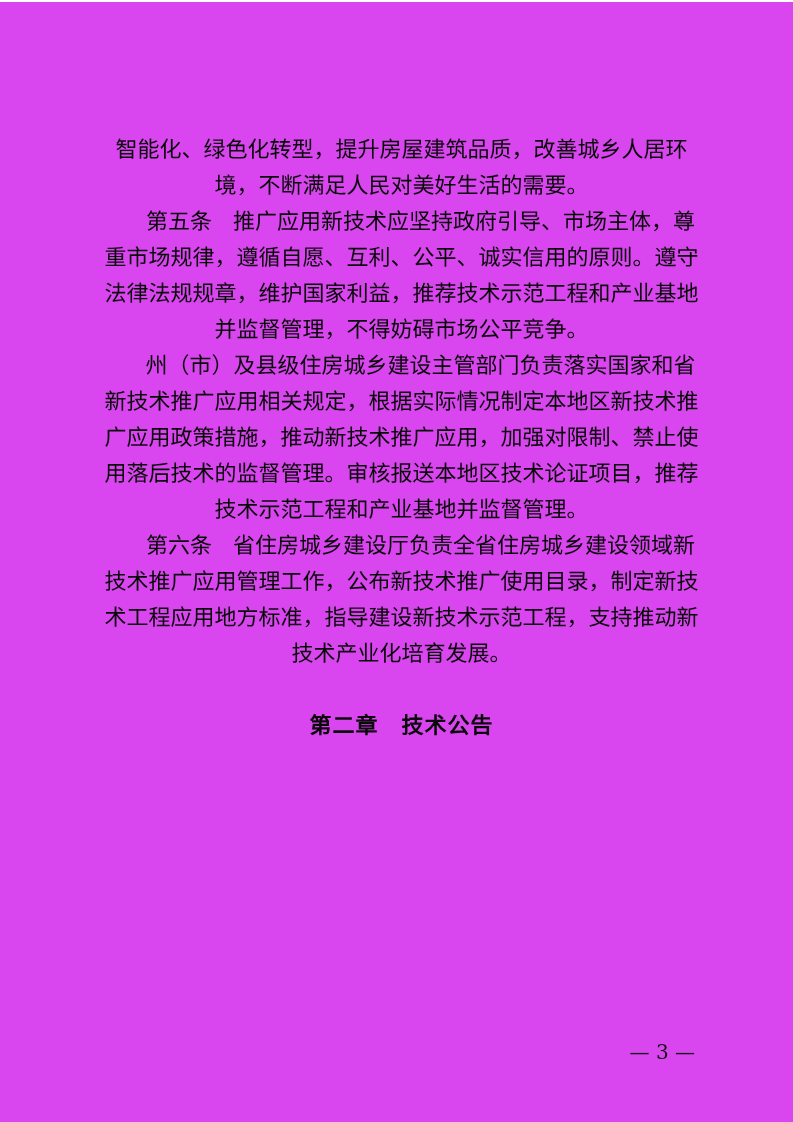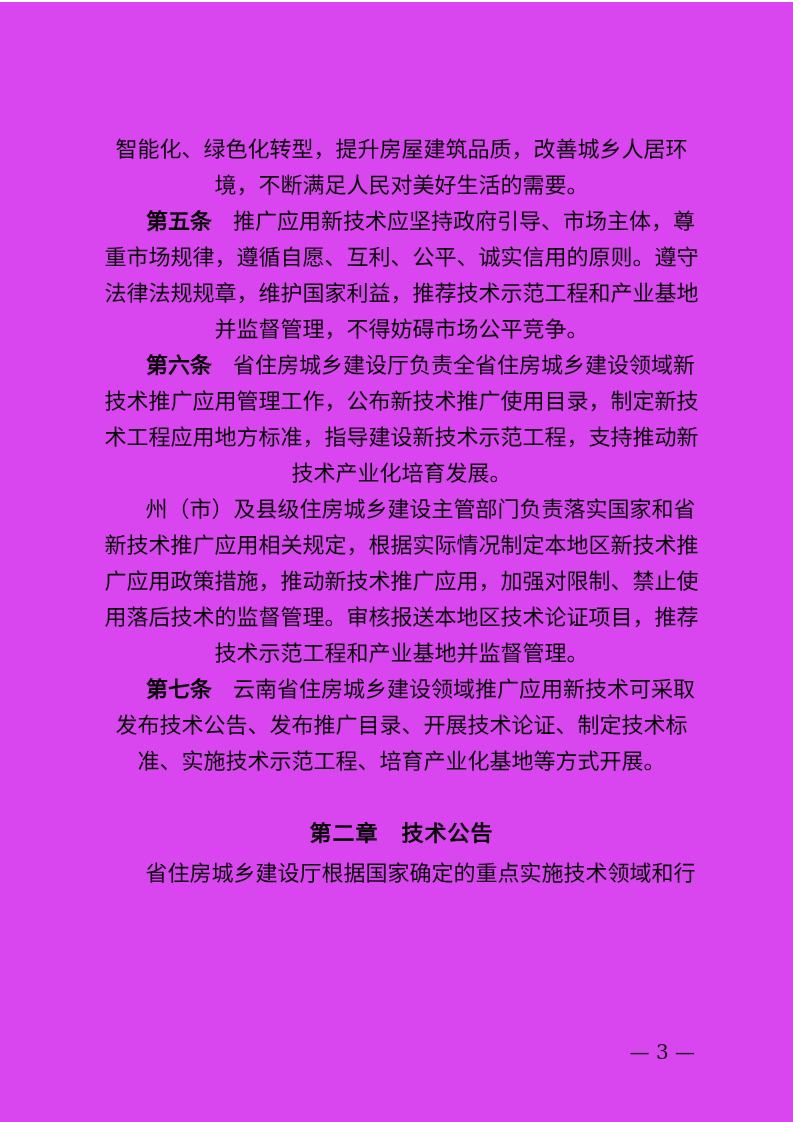--- a/index.html
+++ b/index.html
@@ -33,21 +33,21 @@
     padding: 0;
     text-align: center;
   }
   .para-continuation {
     text-indent: 0;
   }
   .para-indent {
     text-indent: 38px;
   }
   .article-label {
-    font-weight: 700;
+    font-weight: 400;
     padding-right: 0.95em;
   }
   .chapter-heading {
     text-align: center;
     text-indent: 0 !important;
     font-weight: 700;
     margin-top: 36px !important;
     margin-bottom: 4px !important;
     letter-spacing: 1px;
   }
@@ -69,22 +69,20 @@
     white-space: pre;
   }
 </style>
 </head>
 <body>
 
 <div class="page">
   <main class="doc-body" id="doc-body">
       <p class="para-continuation">智能化、绿色化转型，提升房屋建筑品质，改善城乡人居环境，不断满足人民对美好生活的需要。</p>
       <p class="para-indent"><span class="article-label">第五条</span><span>推广应用新技术应坚持政府引导、市场主体，尊重市场规律，遵循自愿、互利、公平、诚实信用的原则。遵守法律法规规章，维护国家利益，推荐技术示范工程和产业基地并监督管理，不得妨碍市场公平竞争。</span></p>
+      <p class="para-indent">州（市）及县级住房城乡建设主管部门负责落实国家和省新技术推广应用相关规定，根据实际情况制定本地区新技术推广应用政策措施，推动新技术推广应用，加强对限制、禁止使用落后技术的监督管理。审核报送本地区技术论证项目，推荐技术示范工程和产业基地并监督管理。</p>
       <p class="para-indent"><span class="article-label">第六条</span><span>省住房城乡建设厅负责全省住房城乡建设领域新技术推广应用管理工作，公布新技术推广使用目录，制定新技术工程应用地方标准，指导建设新技术示范工程，支持推动新技术产业化培育发展。</span></p>
-      <p class="para-indent">州（市）及县级住房城乡建设主管部门负责落实国家和省新技术推广应用相关规定，根据实际情况制定本地区新技术推广应用政策措施，推动新技术推广应用，加强对限制、禁止使用落后技术的监督管理。审核报送本地区技术论证项目，推荐技术示范工程和产业基地并监督管理。</p>
-      <p class="para-indent"><span class="article-label">第七条</span><span>云南省住房城乡建设领域推广应用新技术可采取发布技术公告、发布推广目录、开展技术论证、制定技术标准、实施技术示范工程、培育产业化基地等方式开展。</span></p>
       <p class="chapter-heading">第二章　技术公告</p>
-      <p class="para-indent">省住房城乡建设厅根据国家确定的重点实施技术领域和行</p>
     </main>
   <div class="page-footer">
     <span class="page-number">— 3 —</span>
   </div>
 </div>
 
 </body></html>

